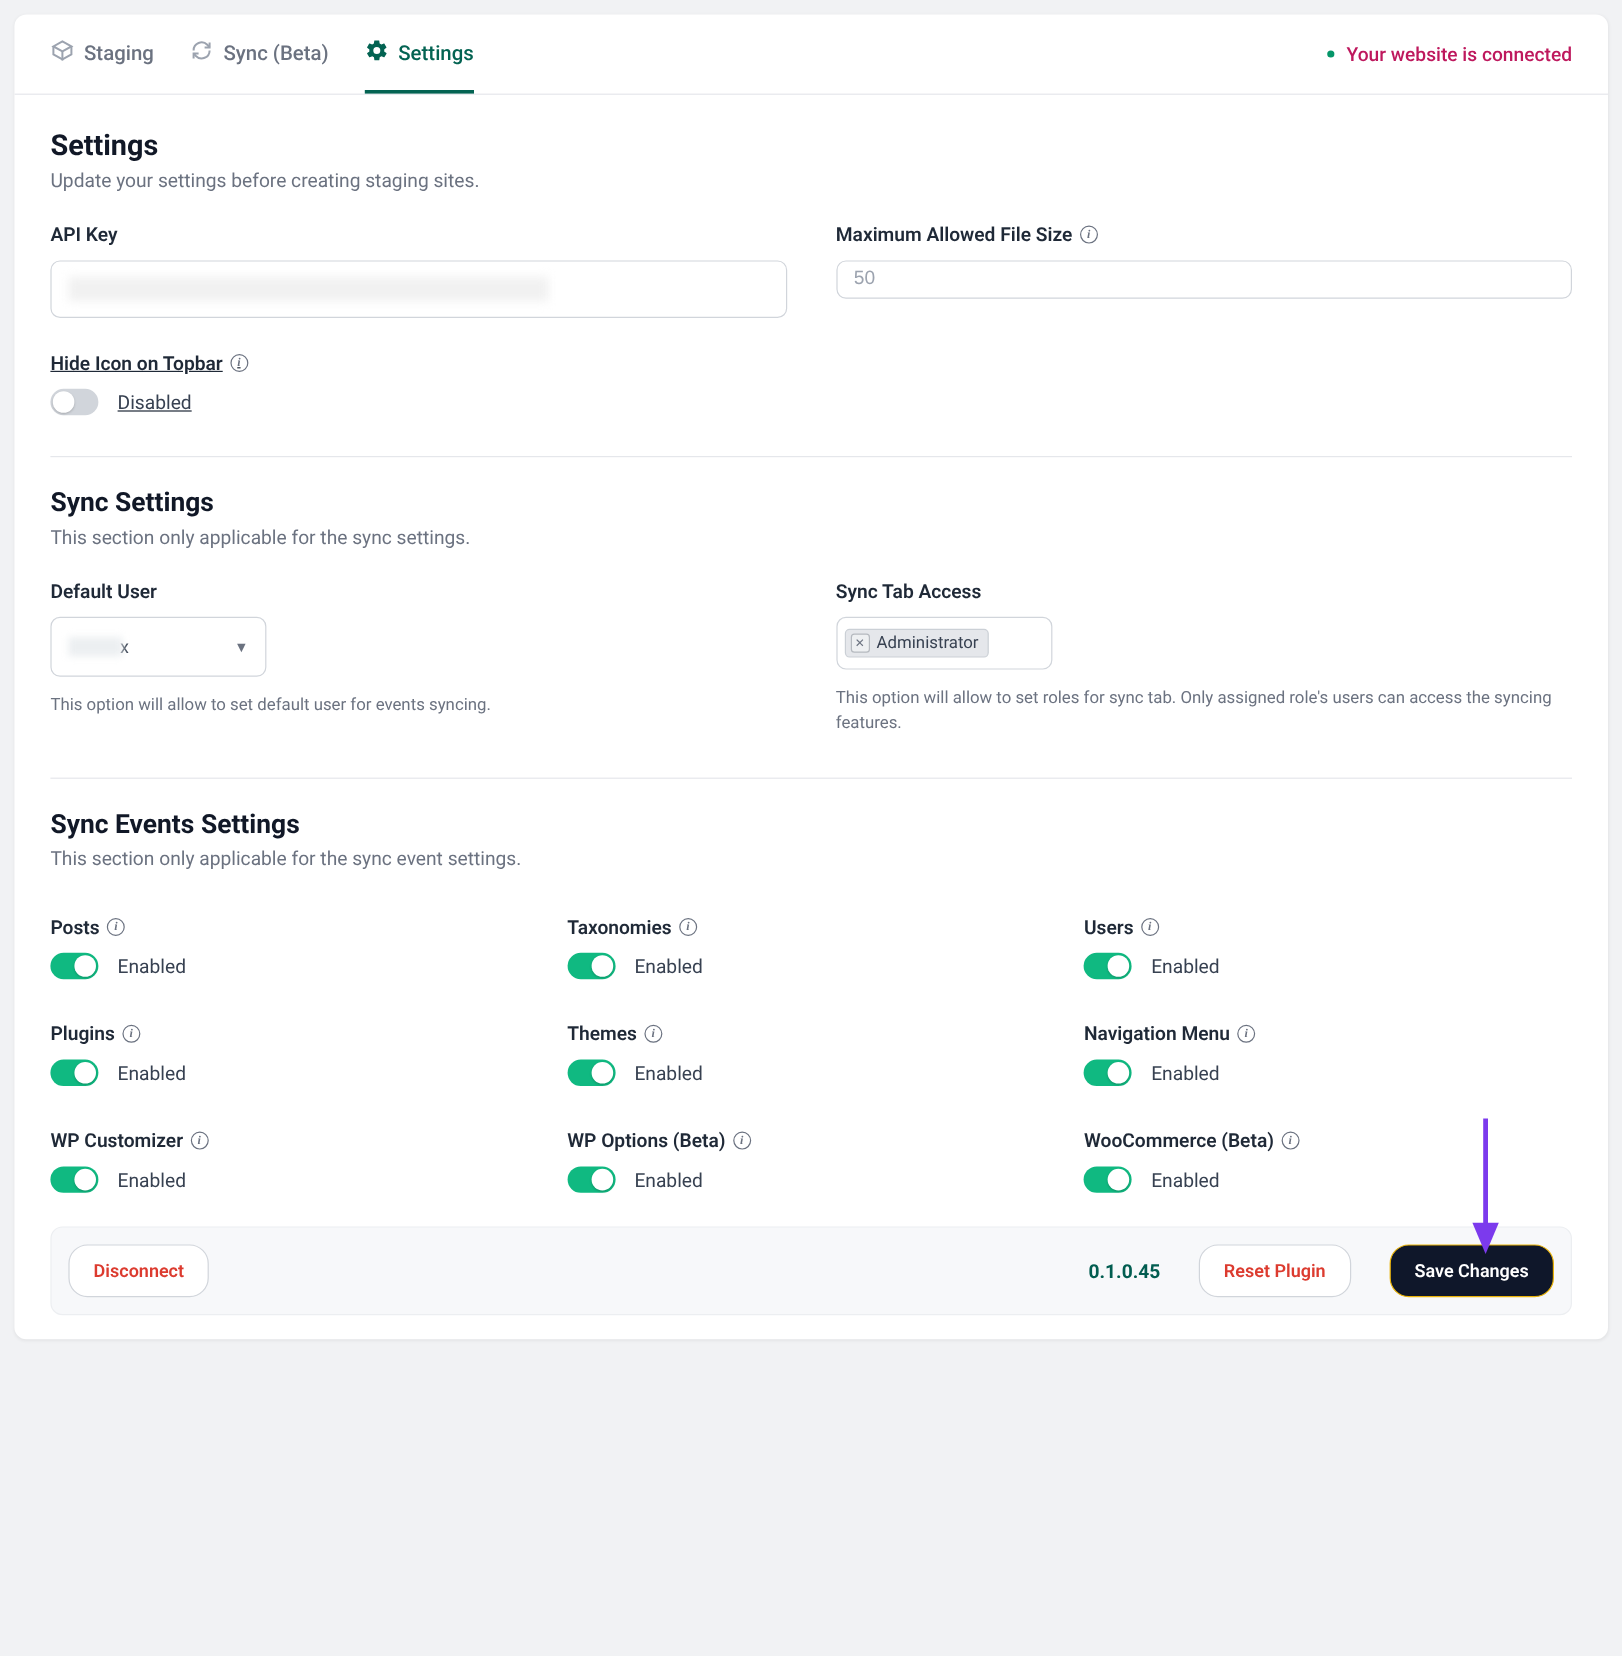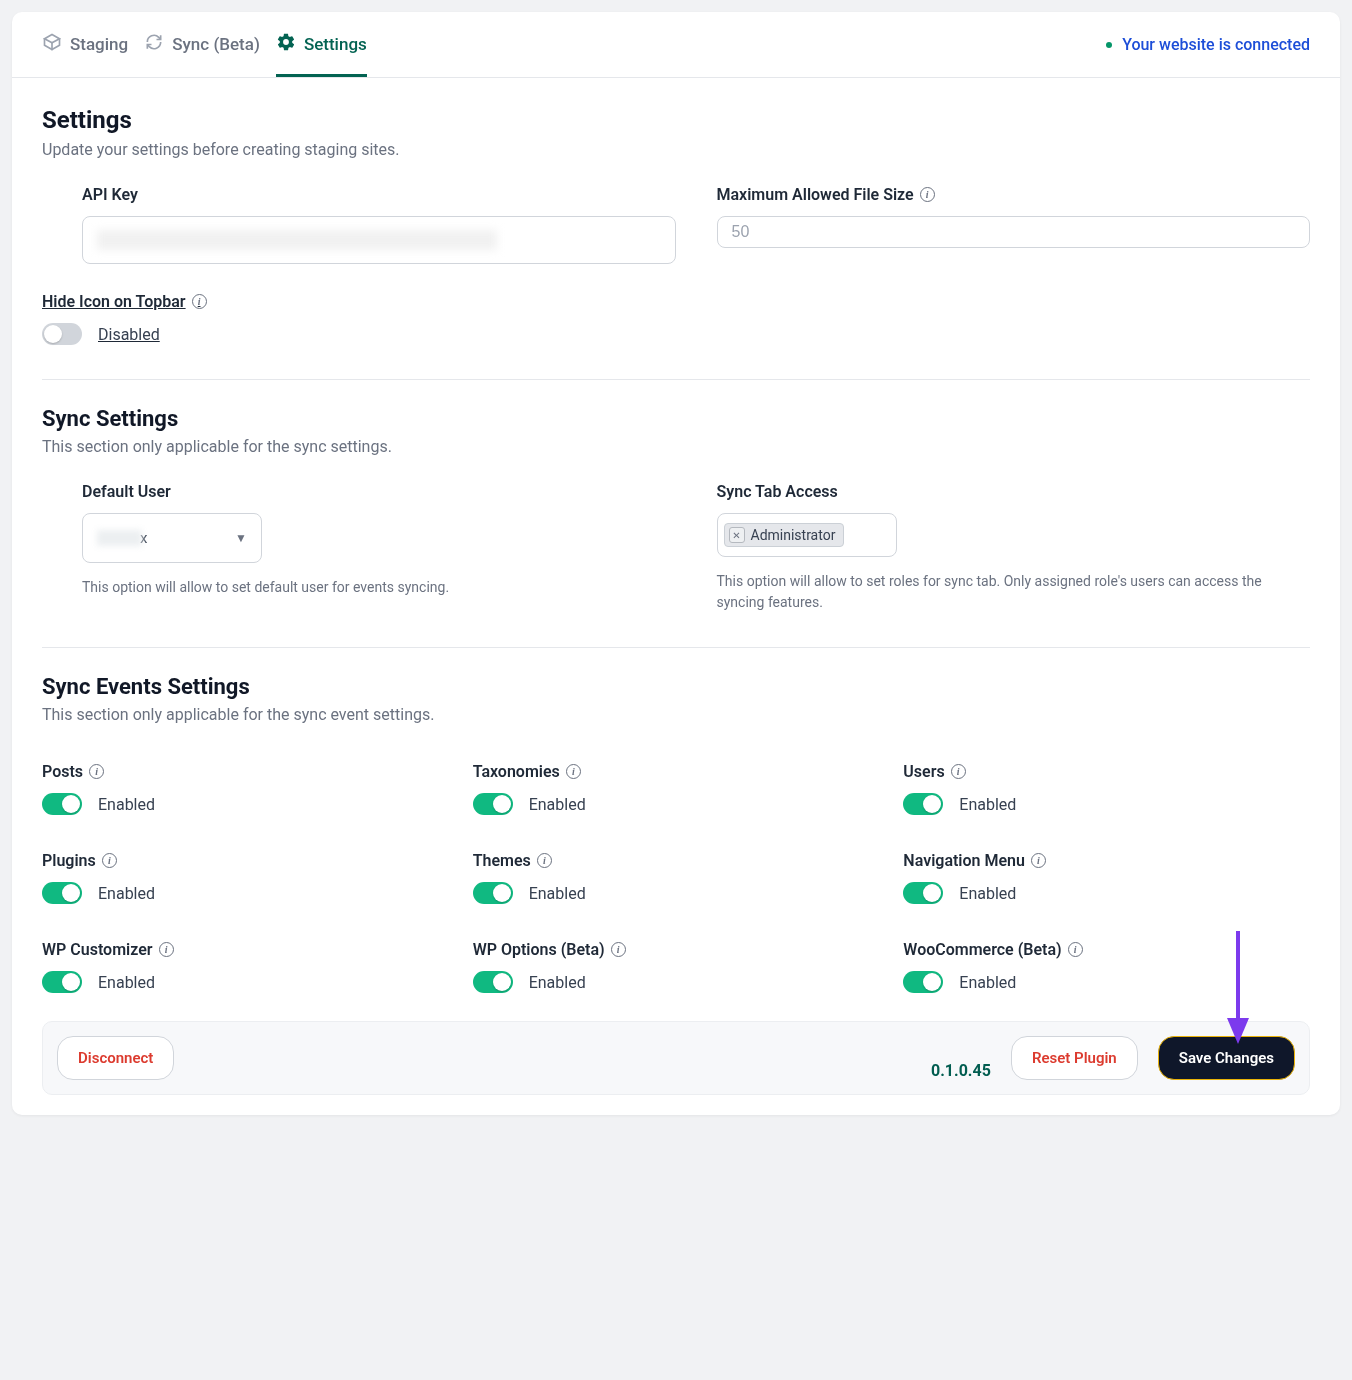--- a/index.html
+++ b/index.html
@@ -16,41 +16,41 @@
     overflow: hidden;
   }
   
   .tabs-row {
     display: flex;
     align-items: center;
     justify-content: space-between;
     padding: 0 30px;
     border-bottom: 1px solid #e5e7eb;
   }
-  .tabs { display: flex; gap: 16px; }
+  .tabs { display: flex; gap: 30px; }
   .tab {
     display: flex; align-items: center; gap: 8px;
     padding: 20px 0 18px 0;
     font-size: 17px; font-weight: 500;
     color: #6b7280;
     border-bottom: 3px solid transparent;
     cursor: pointer;
   }
   .tab.active { color: #036352; border-bottom-color: #036352; }
   .tab svg { width: 20px; height: 20px; }
   .status {
     display: flex; align-items: center; gap: 10px;
-    color: #1d4ed8; font-size: 16px; font-weight: 500;
+    color: #be185d; font-size: 16px; font-weight: 500;
   }
   .status-dot { width: 6px; height: 6px; border-radius: 50%; background: #059669; }
   
   .body { padding: 28px 30px 20px 30px; }
   .section-title { font-size: 24px; font-weight: 700; color: #111827; margin-bottom: 6px; }
   .section-sub { font-size: 16px; color: #6b7280; margin-bottom: 26px; }
-  .row2 { display: grid; grid-template-columns: 1fr 1fr; gap: 41px; margin-left: 40px; }
+  .row2 { display: grid; grid-template-columns: 1fr 1fr; gap: 41px; }
   .field-label { font-size: 16px; font-weight: 600; color: #1f2937; margin-bottom: 12px; display:flex; align-items:center; gap:6px;}
   .field-help { font-size: 14px; color: #6b7280; margin-top: 14px; line-height:1.5; }
   .text-input, .num-input {
     width: 100%; height: 32px;
     border: 1px solid #d1d5db; border-radius: 8px;
     padding: 0 14px; font-size: 16px;
     color:#374151;
   }
   .num-input::placeholder,.text-input::placeholder { color:#9ca3af; }
   .api-input-wrap { position:relative; width:100%; height:48px; border:1px solid #d1d5db; border-radius:8px; padding:0 14px; display:flex; align-items:center;}
@@ -90,21 +90,21 @@
   .section-title.sm { font-size:22px; }
   .grid3 { display:grid; grid-template-columns: repeat(3, 1fr); gap: 24px 24px; }
   .event-item .field-label { font-size:16px; font-weight:600;margin-top:12px; }
   .info-icon { width:15px; height:15px; border:1.5px solid #6b7280; border-radius:50%; display:inline-flex;align-items:center;justify-content:center; font-size:10px; color:#6b7280; font-weight:700; font-family:Georgia, serif; font-style:italic; cursor:pointer;}
   
   .footer {
     margin-top: 28px;
     background:#f7f8fa; border:1px solid #eceef1; border-radius:10px;
     padding: 14px 14px; display:flex; align-items:center; justify-content:space-between;
   }
-  .footer-right { display:flex; align-items:flex-end; gap: 20px;}
+  .footer-right { display:flex; align-items:center; gap: 32px;}
   .btn {
     height:44px; padding:0 20px; border-radius:16px; font-size:15px; font-weight:600; cursor:pointer;
     display:flex; align-items:center;
   }
   .btn.outline { background:#fff; border:1px solid #d1d5db; color:#dc3b2f;}
   .btn.outline.reset { color:#dc3b2f; }
   .btn.primary { background:#0f172a; border:1px solid #eab308; color:#fff;}
   .version { color:#025d50; font-weight:700; font-size:16px; }
   
   .arrow { position:absolute; width:34px; height:100px; pointer-events:none;}

